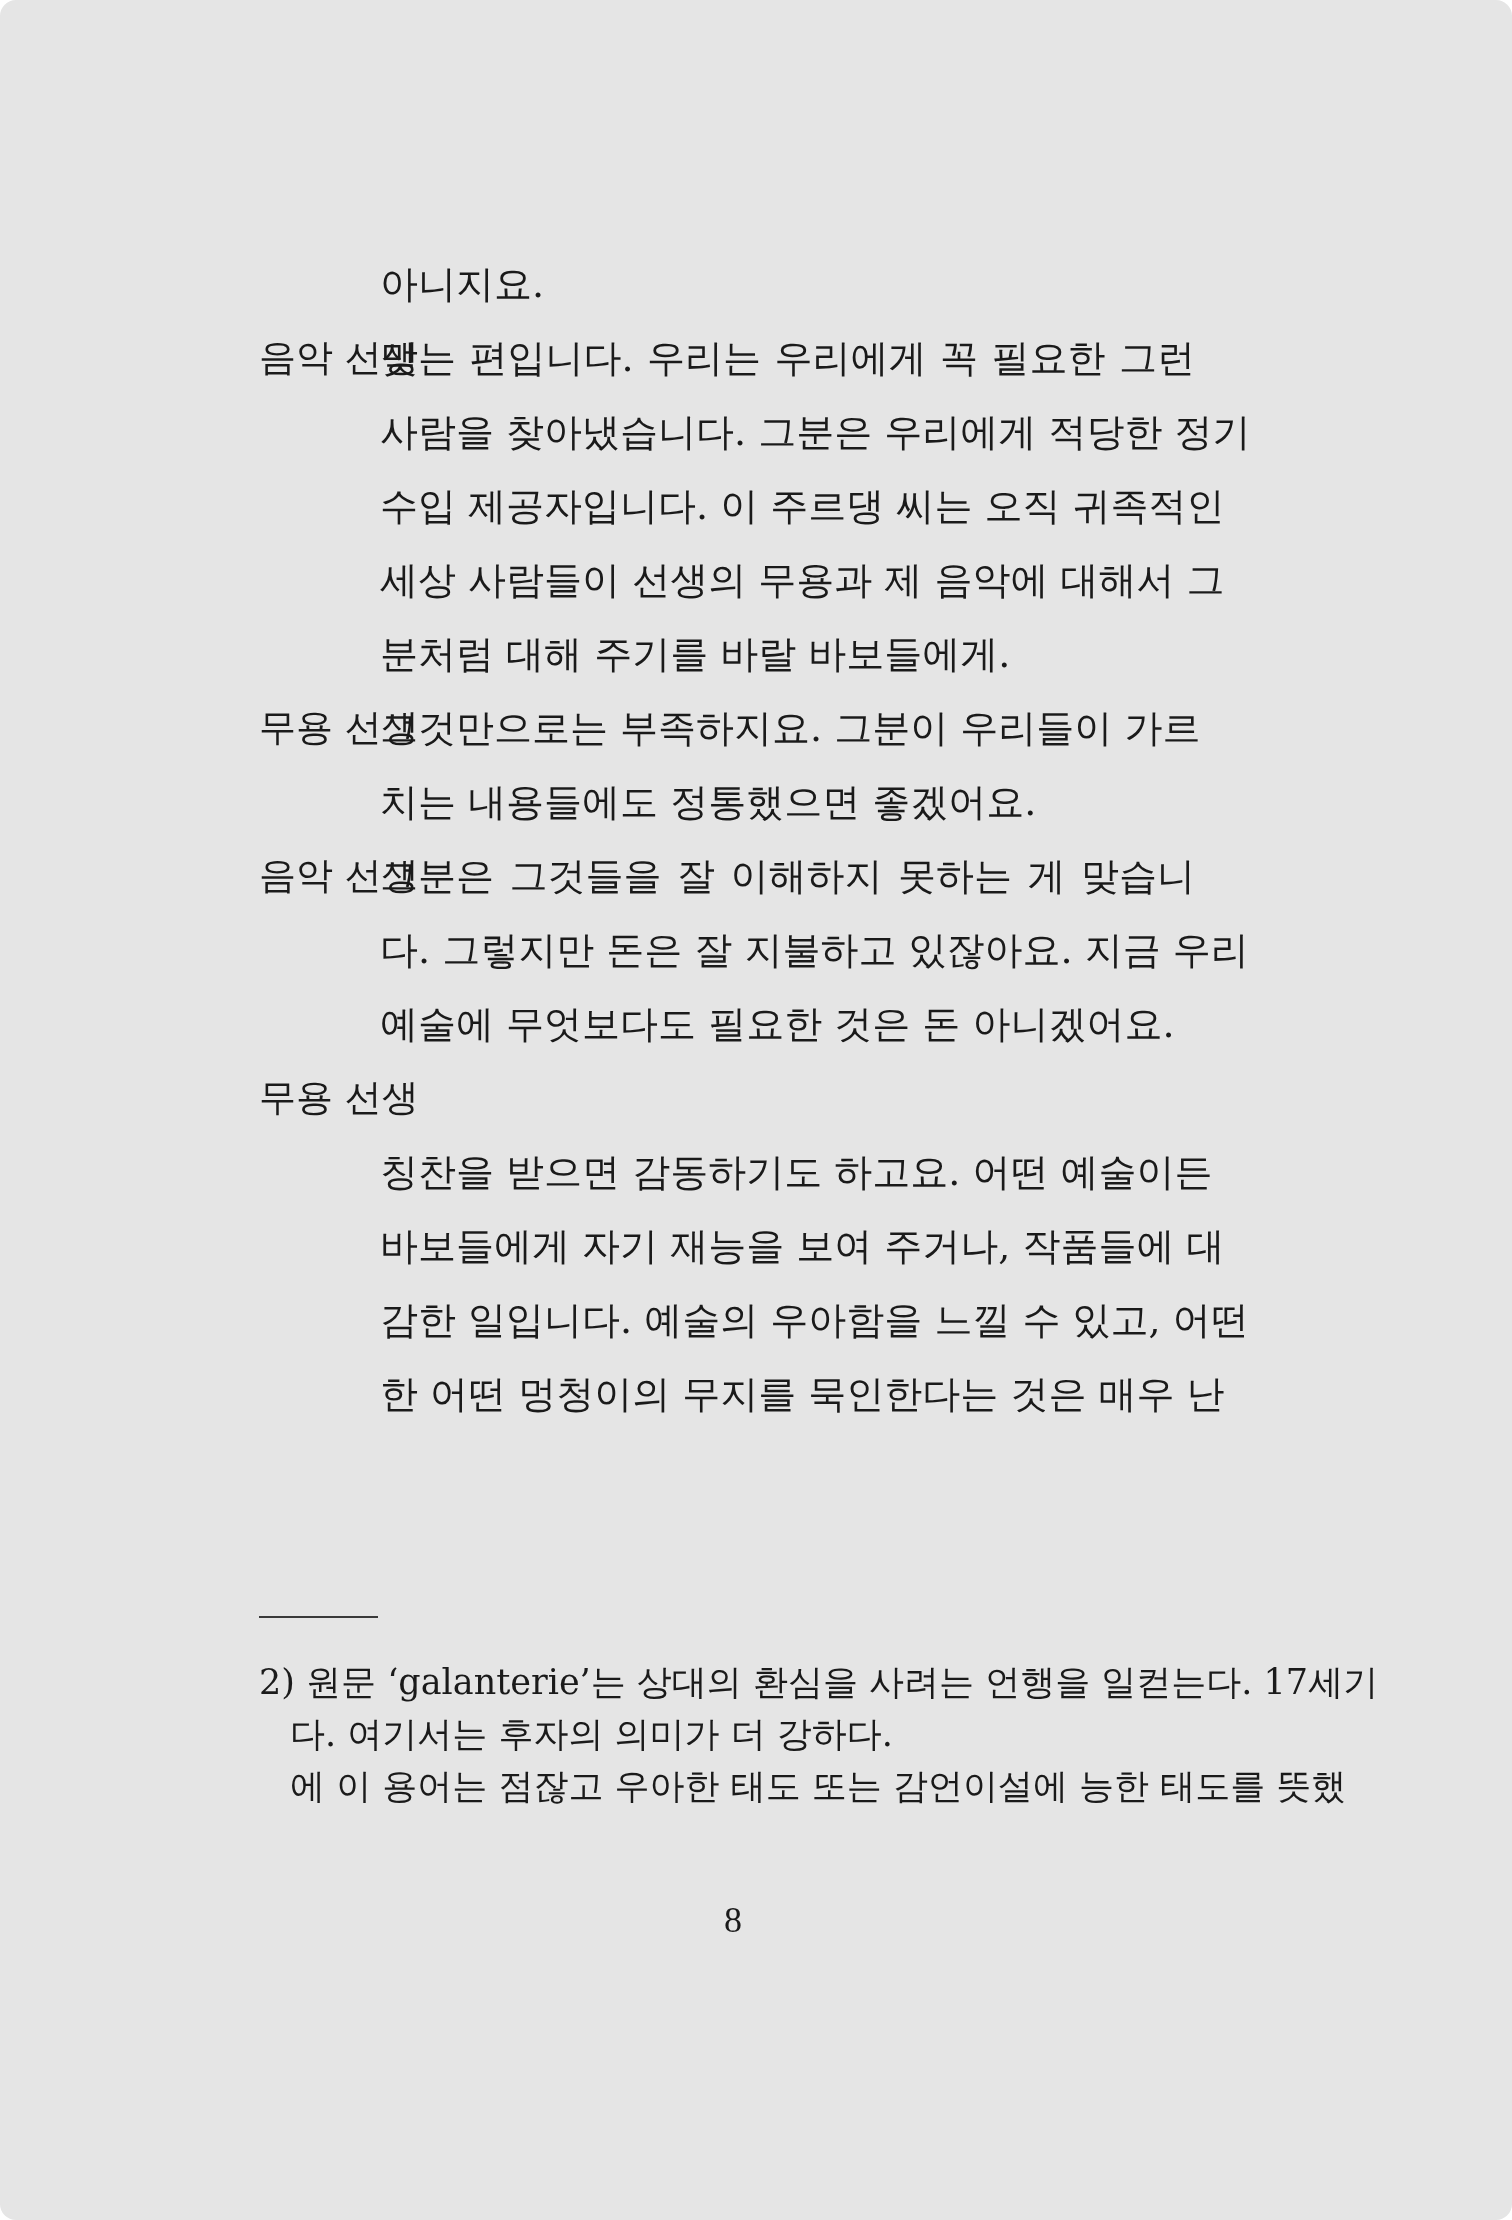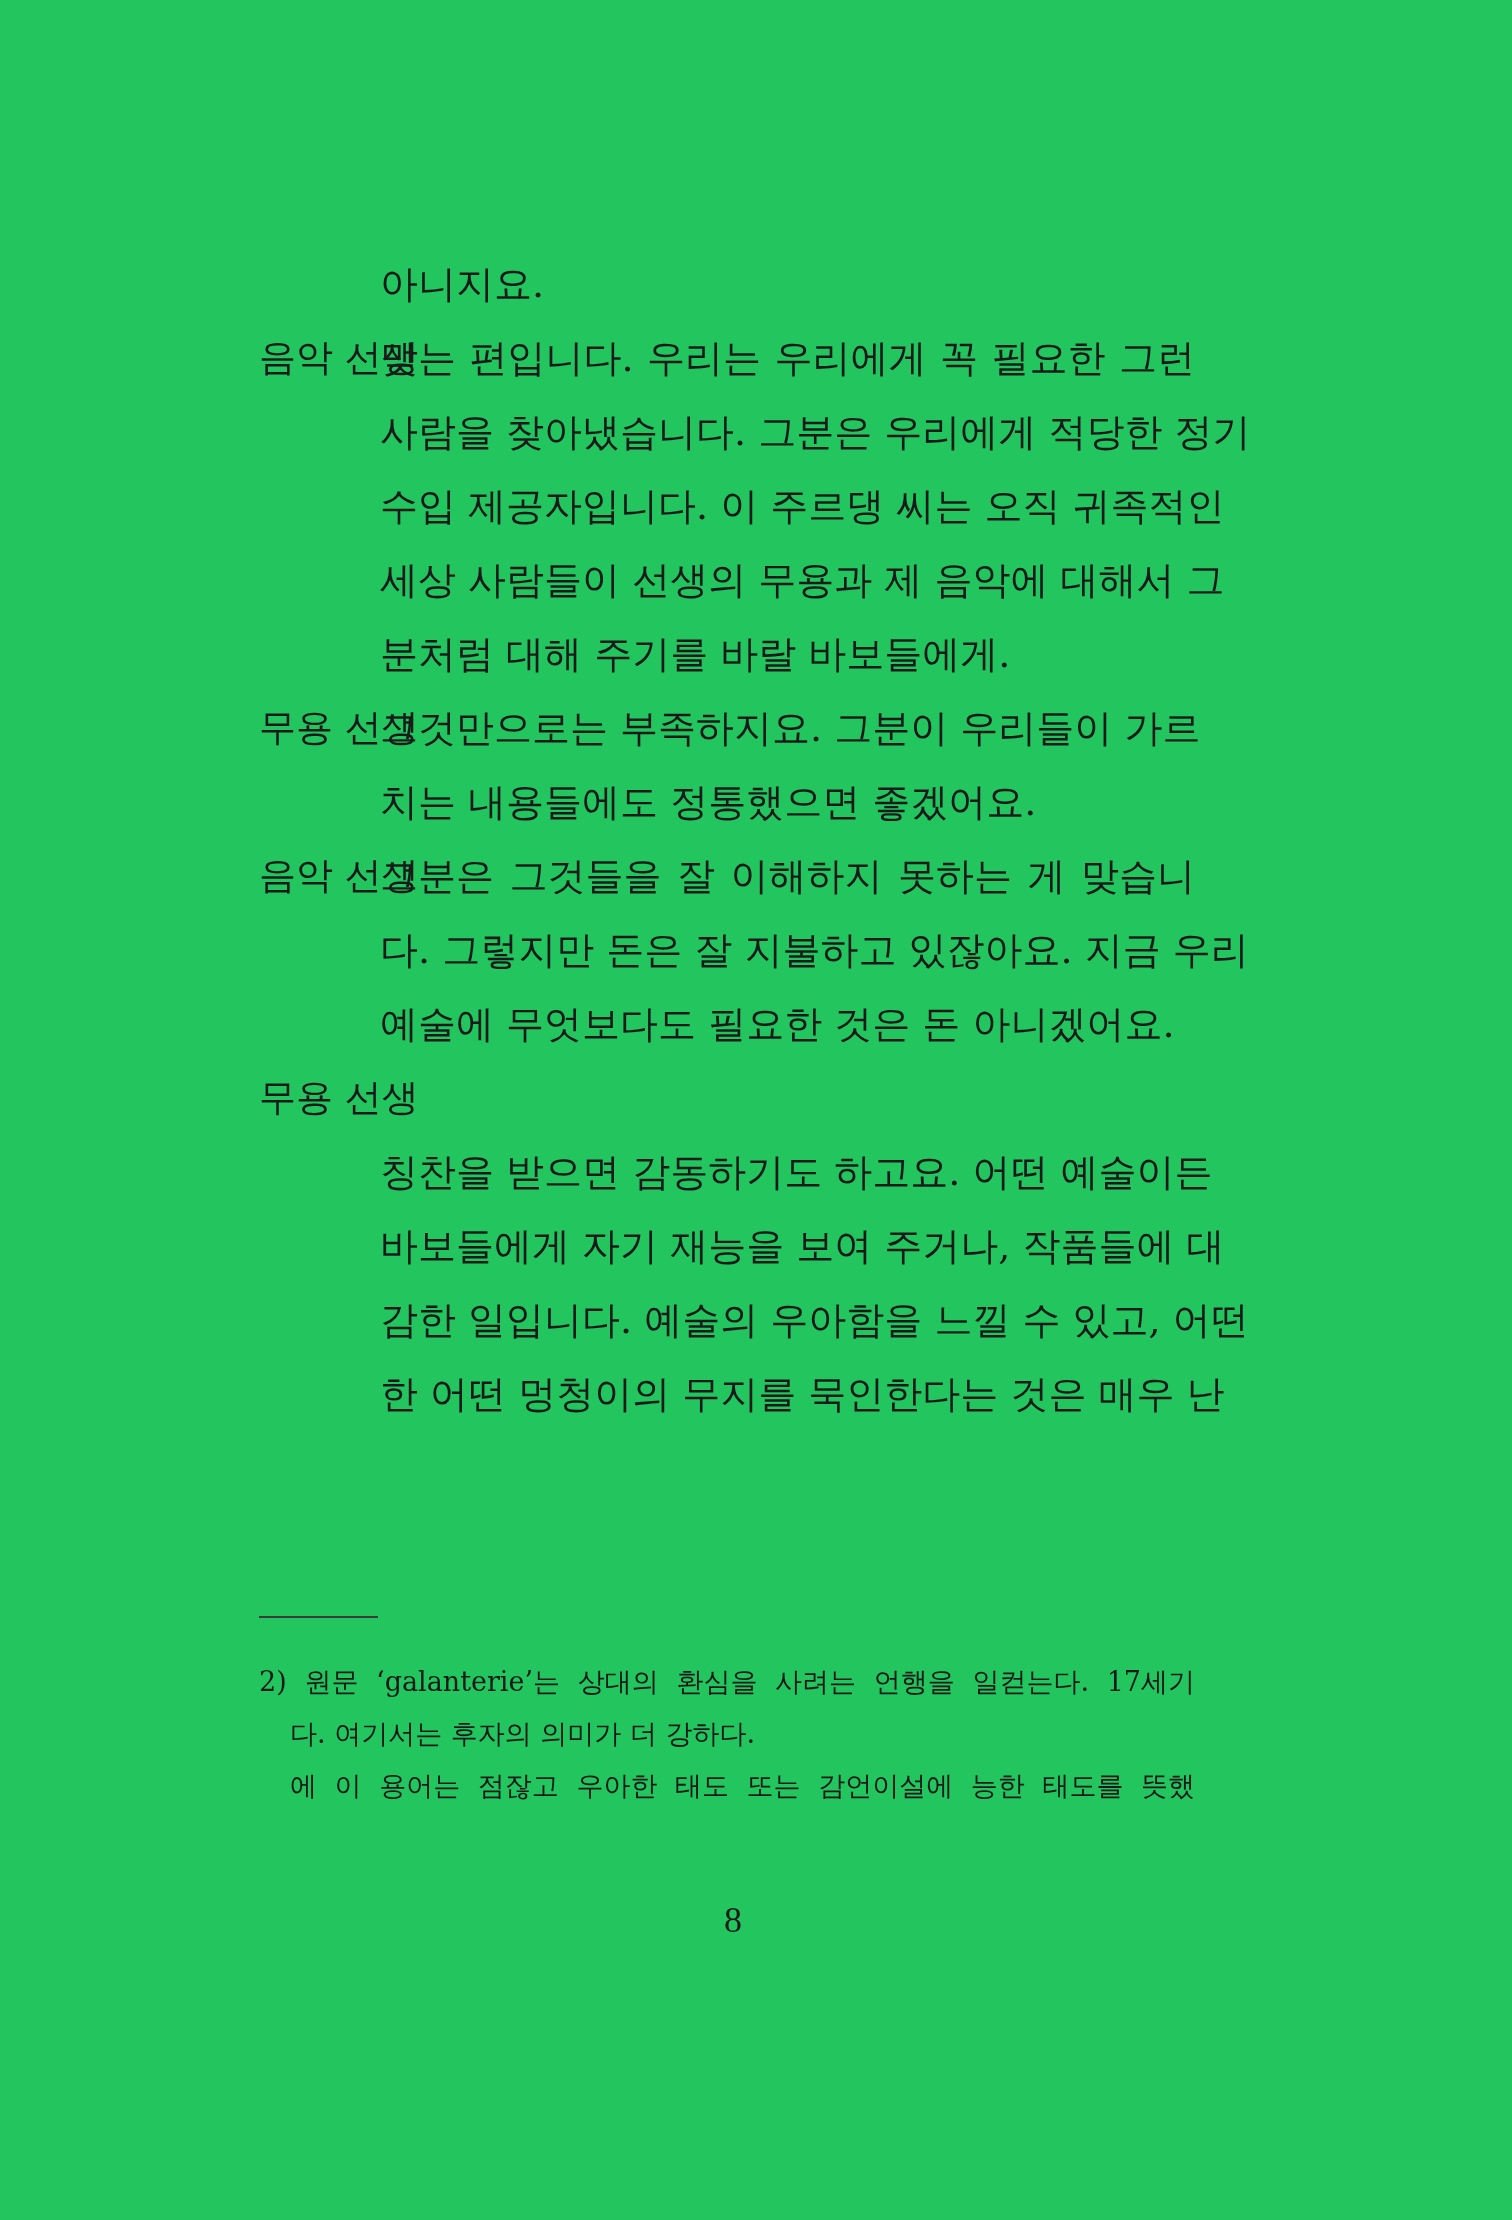--- a/index.html
+++ b/index.html
@@ -1,35 +1,35 @@
 <!DOCTYPE html>
 <html><head>
 <meta charset="utf-8">
 <style>
   html, body { margin: 0; padding: 0; background: #ffffff; }
   body { width: 1512px; height: 2220px; position: relative; overflow: hidden;
          font-family: "DejaVu Serif", "Liberation Serif", serif; color: #1a1a1a; }
-  .page { position: absolute; left: 0; top: 0; width: 1512px; height: 2220px; background: #22c55e; }
+  .page { position: absolute; left: 0; top: 0; width: 1512px; height: 2220px; background: #e5e5e5; border-radius: 16px; }
 
   .body-text { position: absolute; left: 259px; top: 247px; width: 936px;
                font-size: 38px; line-height: 74px; }
   .ln { height: 74px; white-space: nowrap; position: relative; }
   .ln .t { display: block; text-align: justify; text-align-last: justify; }
   .ln.last .t { text-align-last: left; }
   .ln.cont { padding-left: 121px; }
   .ln.speaker { display: flex; }
   .ln.speaker .lab { width: 121px; flex: 0 0 121px; white-space: nowrap;
                      font-family: "DejaVu Sans", "Liberation Sans", sans-serif; font-size: 37px; }
   .ln.speaker .t { flex: 1 1 auto; }
   sup.fn { font-size: 22px; vertical-align: 14px; line-height: 0; }
 
   .rule { position: absolute; left: 259px; top: 1616px; width: 119px; height: 2px; background: #3a3a3a; }
 
   .footnote { position: absolute; left: 259px; top: 1656px; width: 936px;
-              font-size: 27px; line-height: 52px; }
+              font-size: 35px; line-height: 52px; }
   .fl { height: 52px; white-space: nowrap; }
   .fl .t { display: block; text-align: justify; text-align-last: justify; }
   .fl.last .t { text-align-last: left; }
   .fl.cont { padding-left: 31px; }
 
   .page-number { position: absolute; left: 683px; width: 100px; top: 1896px; text-align: center;
                  font-size: 36px; line-height: 48px; font-family: "Liberation Serif", "DejaVu Serif", serif; }
 </style>
 </head>
 <body>

